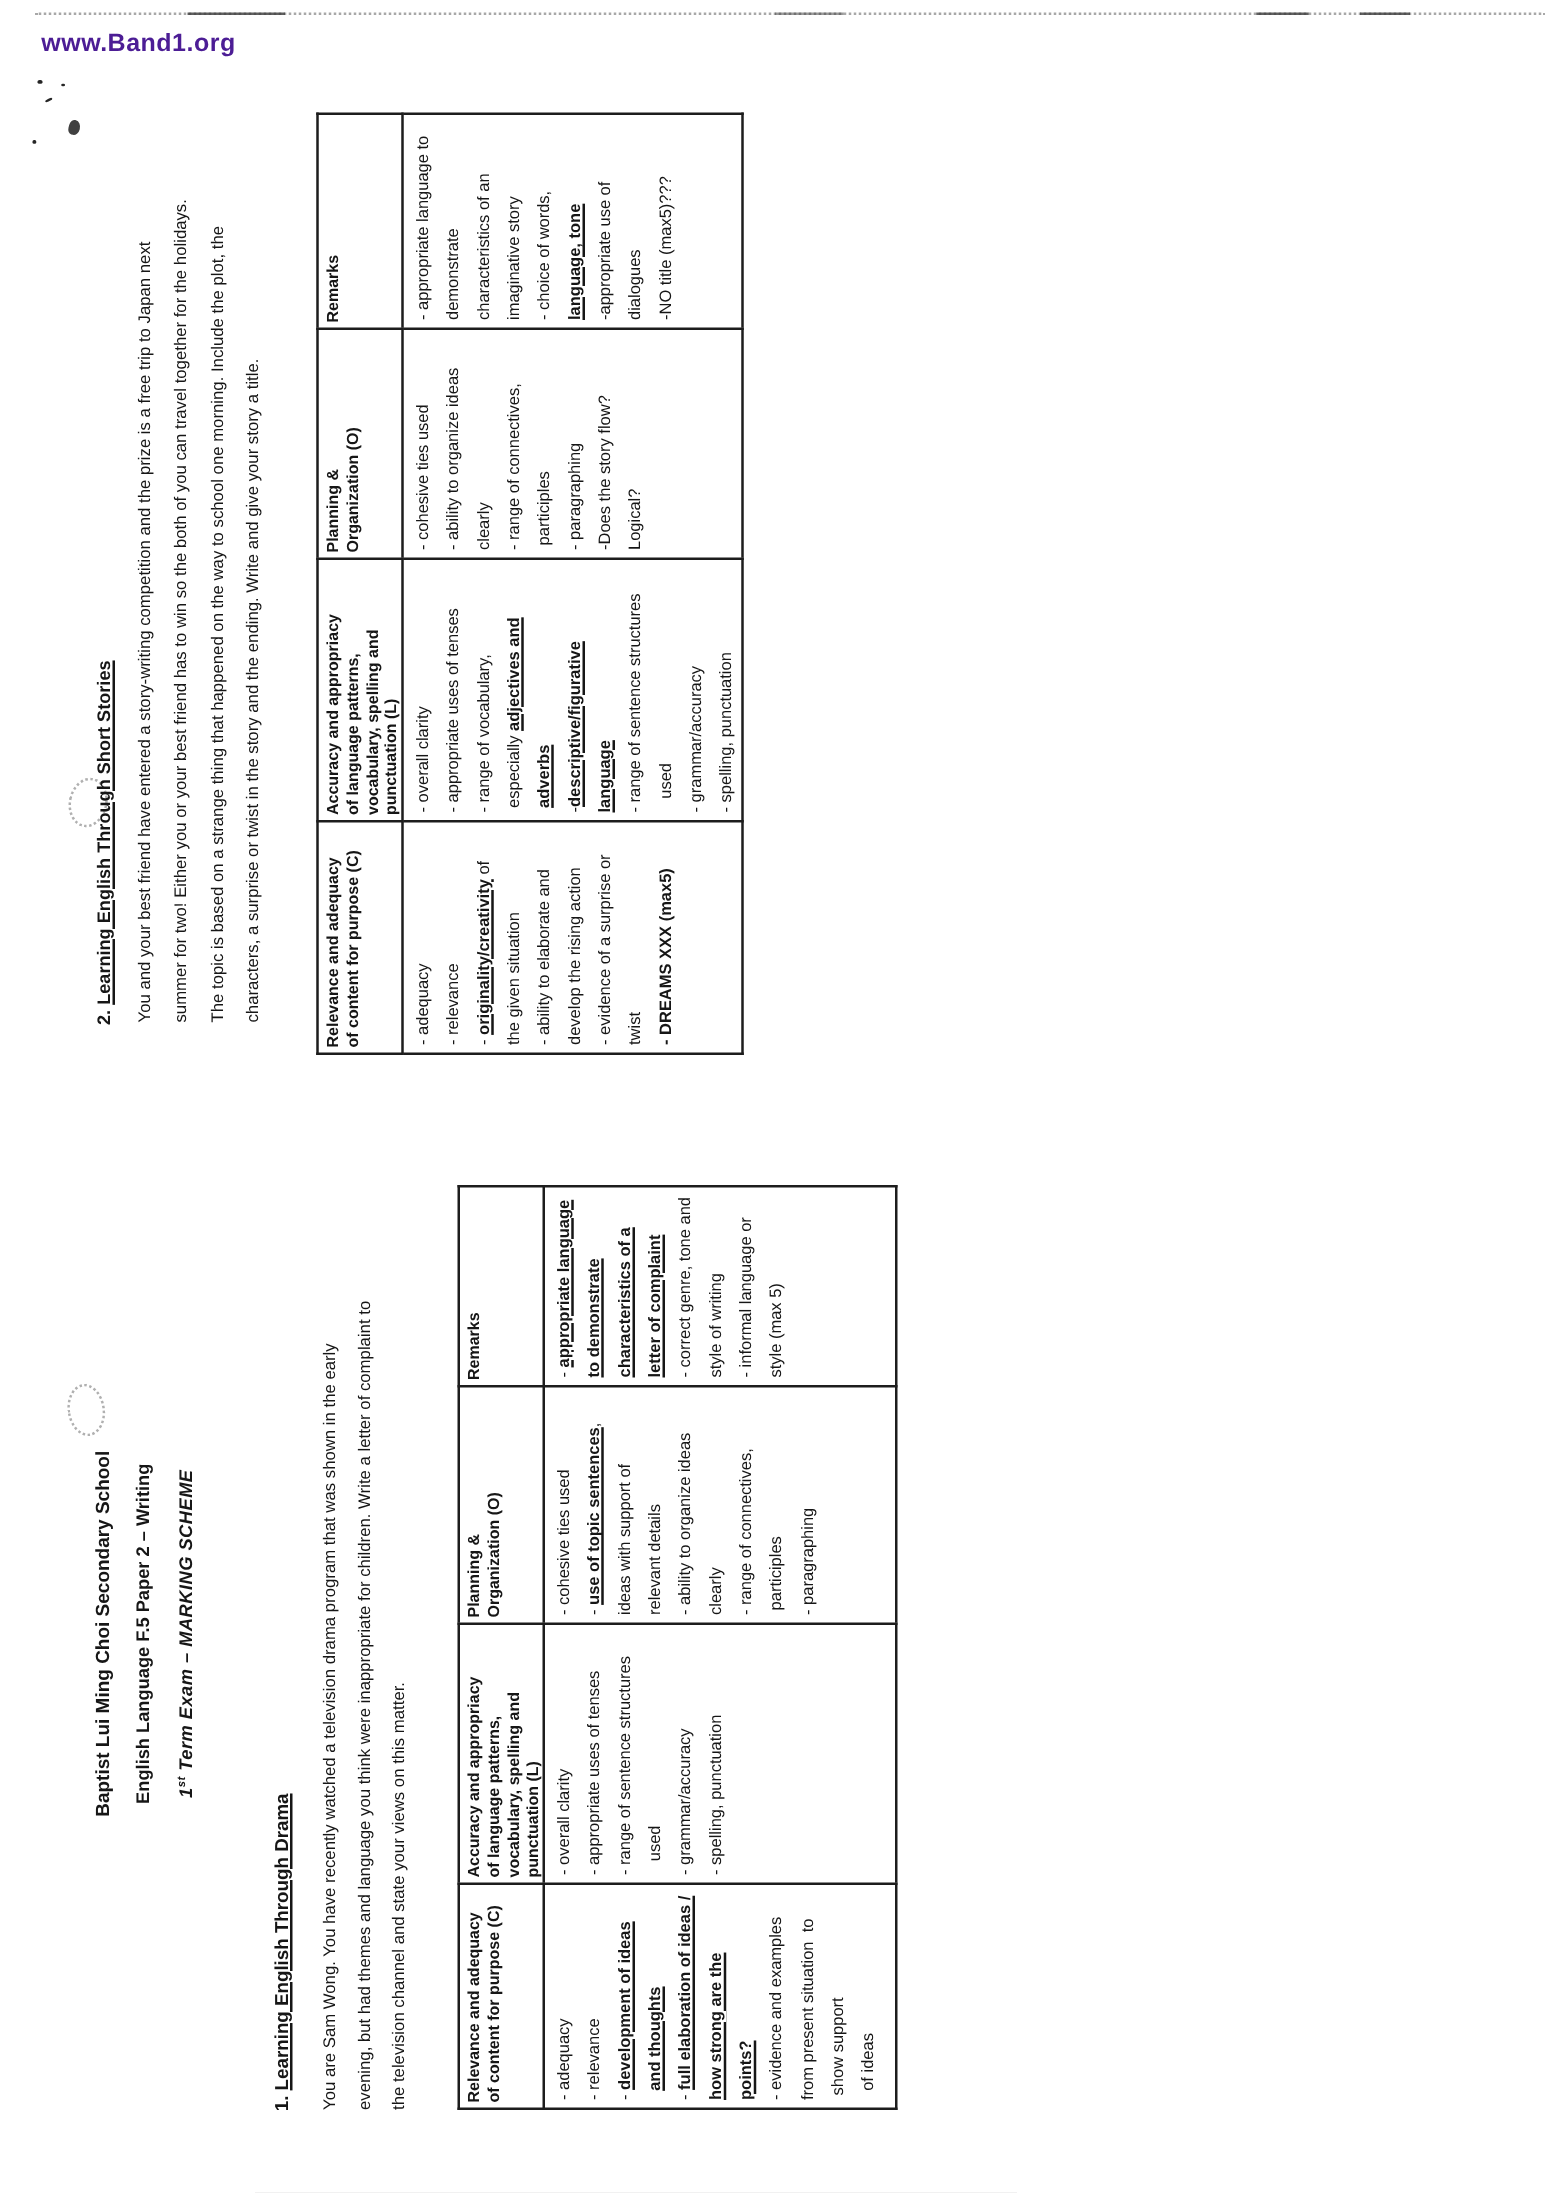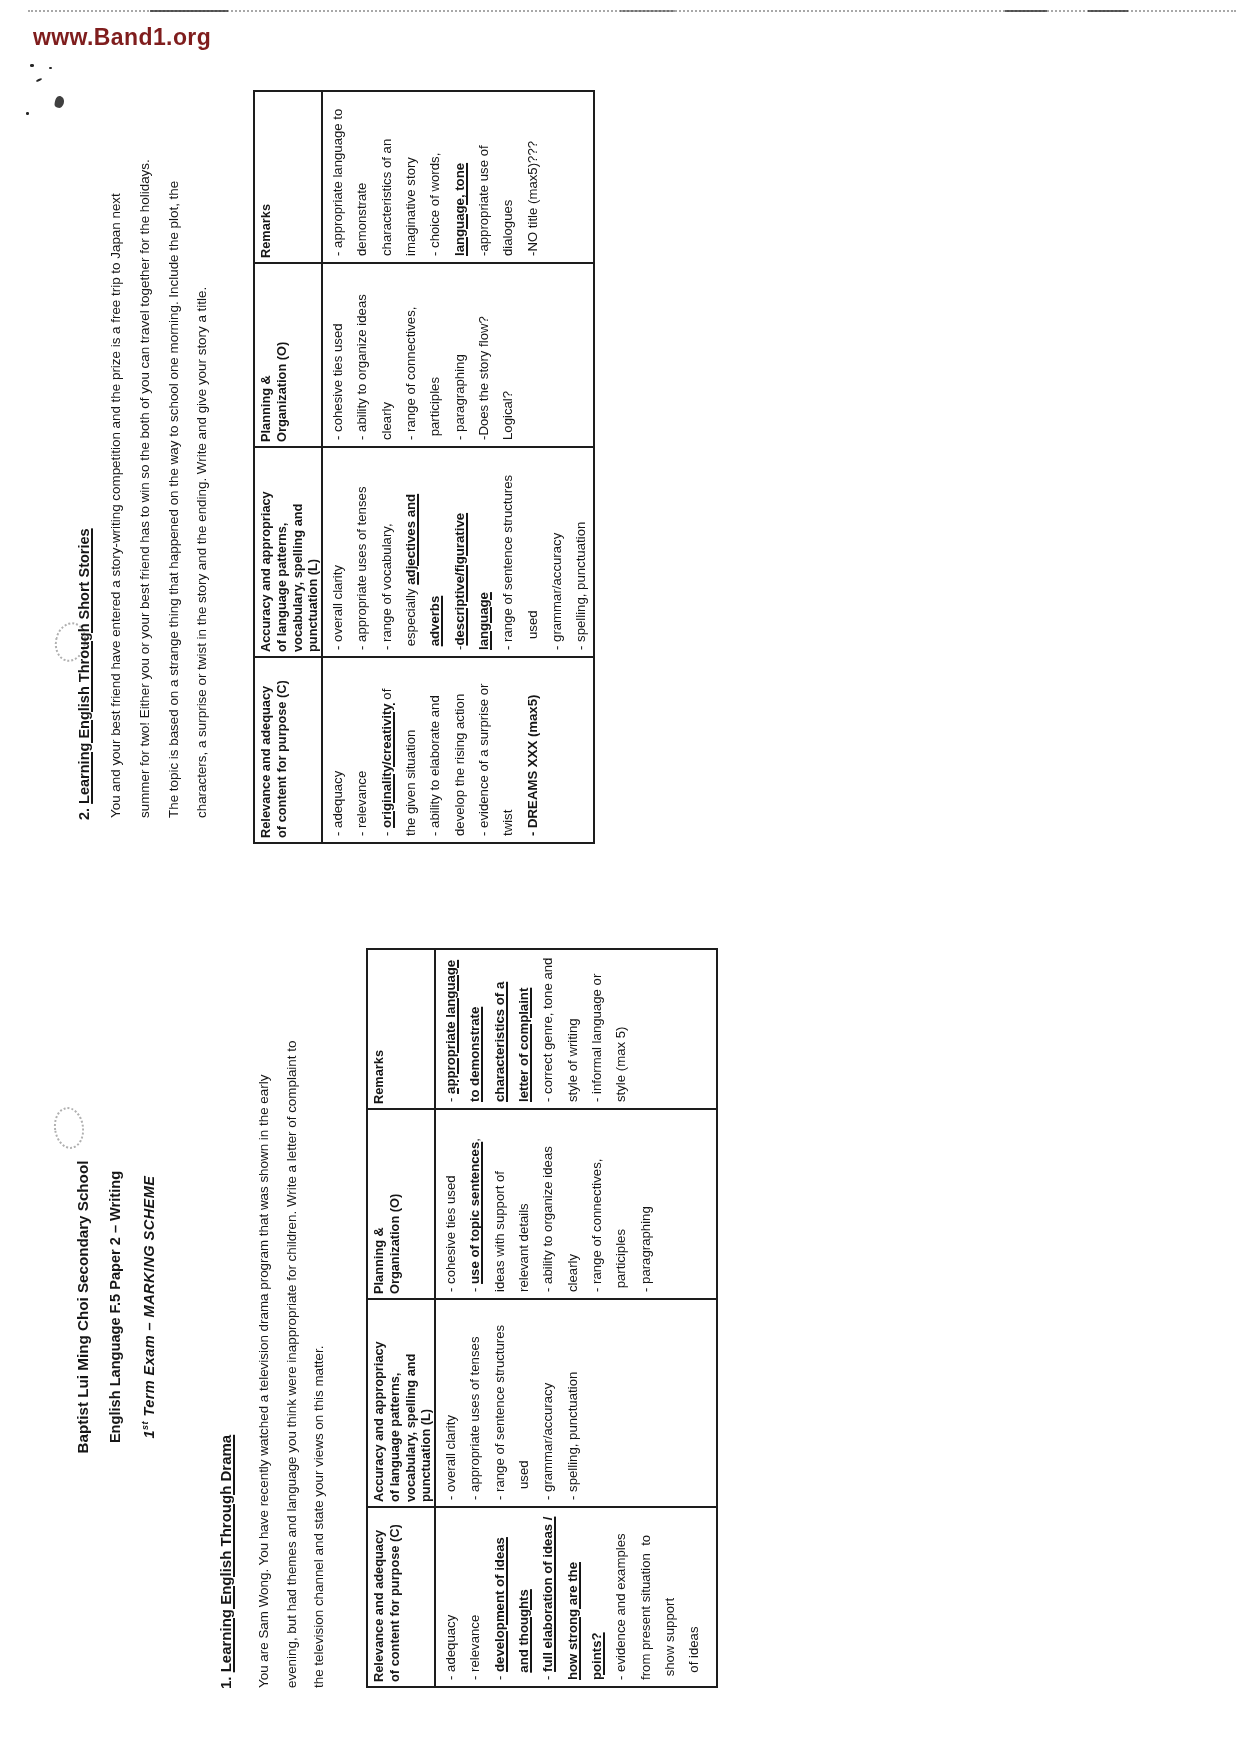--- a/index.html
+++ b/index.html
@@ -12,22 +12,22 @@
   .seg1{left:150px;width:78px;}
   .seg2{left:1005px;width:42px;}
   .seg3{left:1088px;width:40px;}
   .seg4{left:620px;width:55px;opacity:.5;}
   .speck{position:absolute;background:#262626;border-radius:40%;}
   .sp1{left:30px;top:64px;width:4px;height:3px;}
   .sp2{left:49px;top:67px;width:3px;height:2px;}
   .sp3{left:36px;top:79px;width:6px;height:2px;transform:rotate(-24deg);}
   .sp4{left:55px;top:96px;width:9px;height:12px;border-radius:45% 55% 50% 40%;transform:rotate(14deg);opacity:.88;}
   .sp5{left:26px;top:112px;width:3px;height:3px;}
-  .watermark{position:absolute;left:33px;top:24px;font-size:23px;font-weight:600;
-             letter-spacing:.4px;color:#7f1d1d;}
+  .watermark{position:absolute;left:33px;top:24px;font-size:20px;font-weight:600;
+             letter-spacing:.4px;color:#4c1d95;}
   
   .rot{position:absolute;transform:rotate(-90deg);transform-origin:0 0;}
   .sec2{left:45px;top:862px;width:800px;height:545px;}
   .sec1{left:52px;top:1702px;width:805px;height:665px;}
   .stamp{position:absolute;border:2px dotted #8f8f8f;border-radius:50%;opacity:.7;}
   .stampA{left:200px;top:10px;width:36px;height:27px;transform:rotate(12deg);}
   .stampB{left:553px;top:2px;width:38px;height:26px;transform:rotate(-8deg);}
   .heading{position:absolute;margin:0;font-weight:bold;white-space:pre;}
   .h2head{left:42px;top:31px;font-size:14.5px;}
   .h1head{left:13px;top:165px;font-size:15px;}

